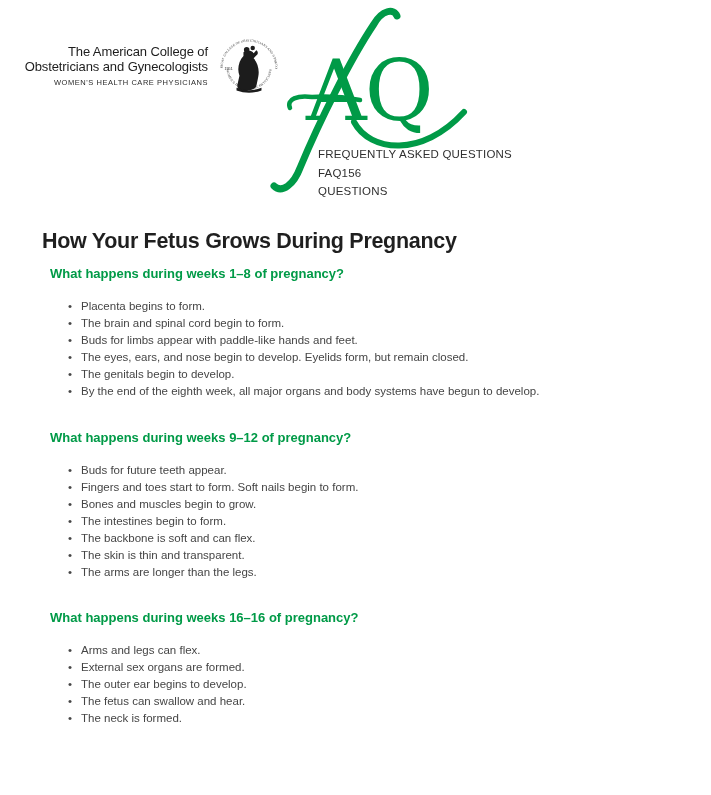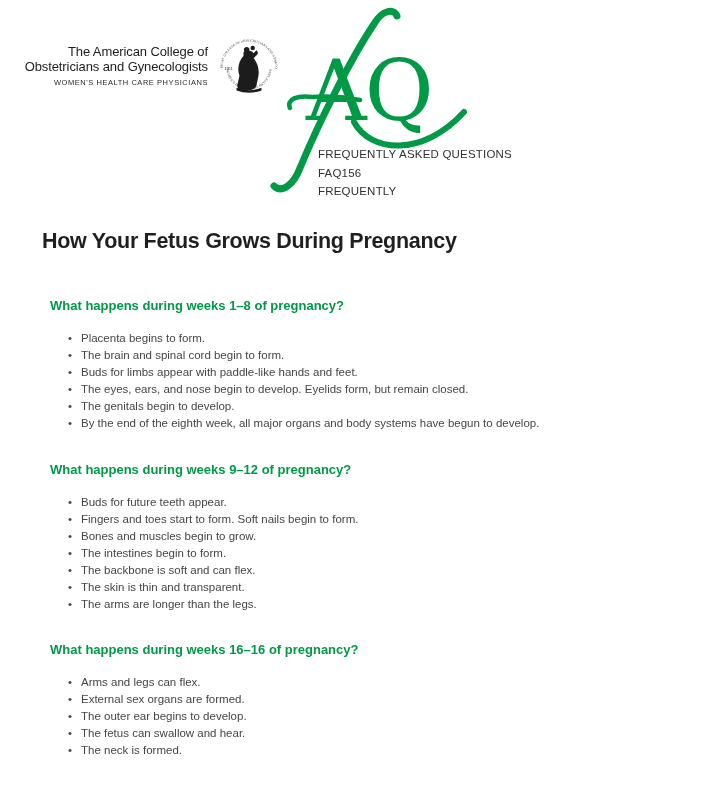--- a/index.html
+++ b/index.html
@@ -58,21 +58,21 @@
   }
 
   .content { margin: 0 33px 0 38px; width: 640px; }
   .section-heading {
     margin: 30px 0 7px 0;
     font-size: 13px;
     line-height: 16px;
     font-weight: bold;
     color: #009A47;
   }
-  .section:first-child .section-heading { margin-top: 44px; }
+  .section:first-child .section-heading { margin-top: 12px; }
   .section ul { margin: 16px; padding: 0; list-style: none; }
   .section li {
     position: relative;
     padding-left: 15px;
     margin: 0 0 0.5px 0;
     font-size: 11.5px;
     line-height: 16.5px;
     color: #454545;
   }
   .section li::before {
@@ -121,21 +121,21 @@
     <svg class="faq-logo" viewBox="0 0 212 196" aria-hidden="true">
       <path d="M131 12 C 128 4 116 6 108 20 C 84 56 54 116 34 164 C 28 180 16 190 8 182" fill="none" stroke="#009A47" stroke-width="7" stroke-linecap="round"></path>
       <path d="M24 104 C 20 95 32 91 46 93 C 62 92 78 93 94 96" fill="none" stroke="#009A47" stroke-width="4.5" stroke-linecap="round"></path>
       <text x="40" y="116" font-size="84" letter-spacing="-2" font-family="DejaVu Serif, Liberation Serif, serif" fill="#009A47">AQ</text>
       <path d="M88 118 C 104 148 156 154 198 108" fill="none" stroke="#009A47" stroke-width="6" stroke-linecap="round"></path>
     </svg>
 
     <div class="doc-meta">
       <div>FREQUENTLY ASKED QUESTIONS</div>
       <div>FAQ156</div>
-      <div>FREQUENTLY</div>
+      <div>QUESTIONS</div>
     </div>
   </div>
 
   <div class="flow">
     <h1 class="page-title">How Your Fetus Grows During Pregnancy</h1>
 
     <main class="content">
   <section class="section">
     <h2 class="section-heading">What happens during weeks 1–8 of pregnancy?</h2>
     <ul>

